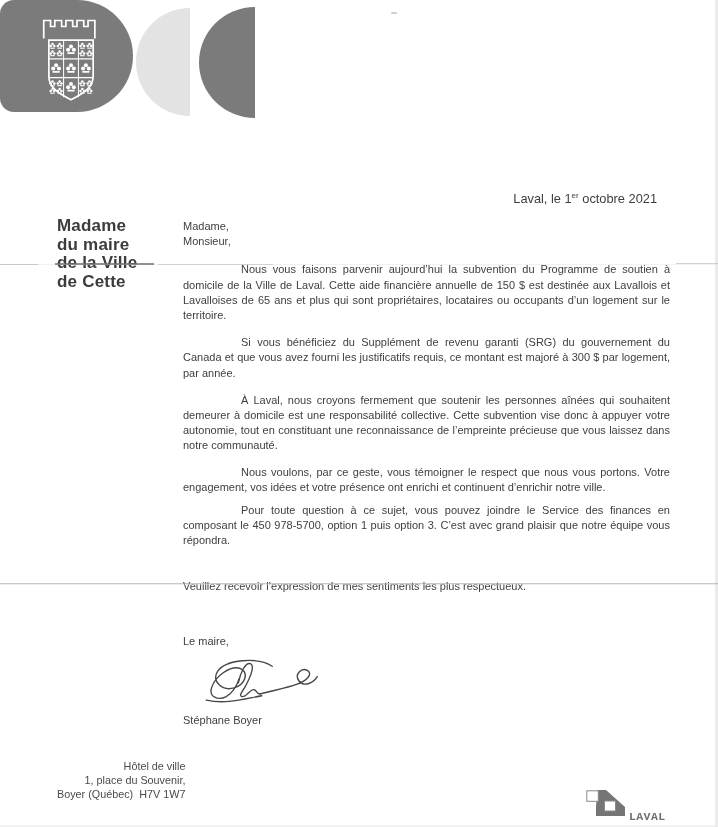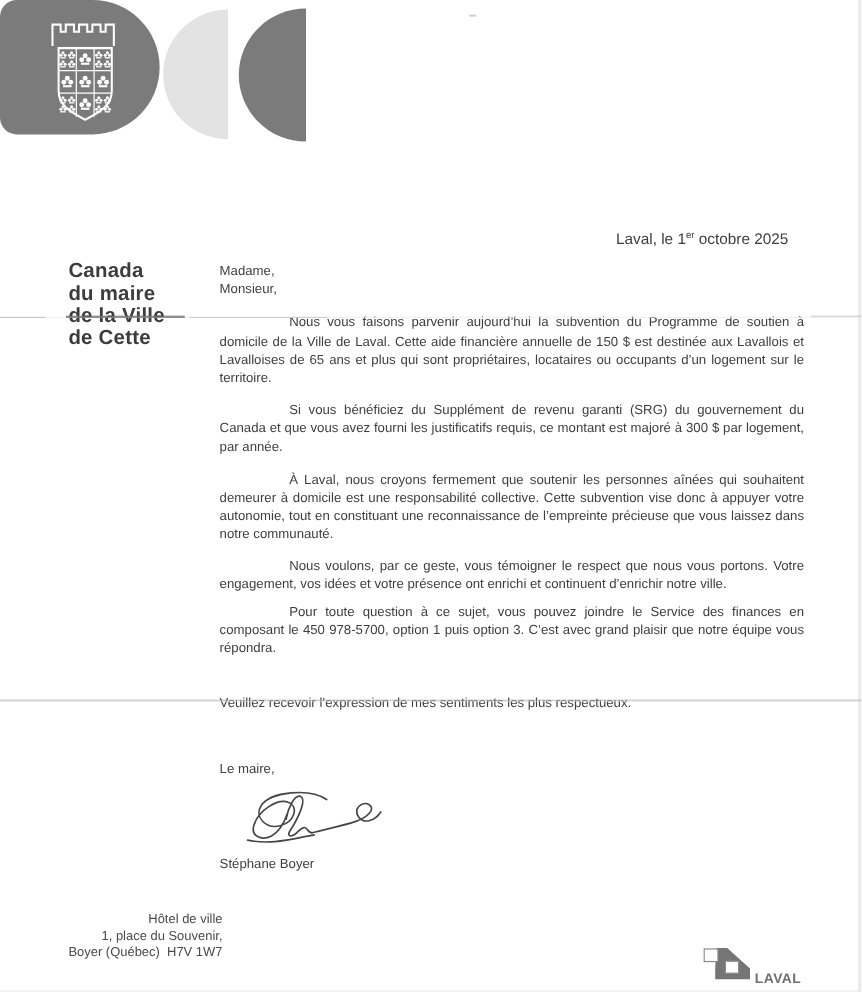--- a/index.html
+++ b/index.html
@@ -58,21 +58,21 @@
   .closing{margin-top:30px !important;text-indent:0 !important;text-align:left !important;}
   .signoff{margin-top:40px !important;text-indent:0 !important;text-align:left !important;}
   .signature-wrap{margin-top:6px;margin-left:6px;width:130px;height:52px;}
   .signatory{margin-top:6px !important;text-indent:0 !important;text-align:center;}
   
   .footer-address{
     position:absolute;left:57px;top:760px;
     font-size:10.8px;line-height:13.8px;color:#4a4a4a;
   }
   .footer-address div{white-space:pre;text-align:right;}
-  .footer-logo{position:absolute;left:586px;top:790px;width:120px;height:32px;}
+  .footer-logo{position:absolute;left:586px;top:790px;width:120px;height:32px;font-family:Liberation Mono, monospace;}
   .footer-logo .wordmark{
     position:absolute;left:43px;top:20px;
     font-size:11.5px;font-weight:800;color:#6f6f6f;letter-spacing:.4px;
   }
   
   .artifact{position:absolute;pointer-events:none;}
   .line-a1{left:0;top:264px;width:38px;height:1px;background:#b8b8b8;opacity:.7;}
   .line-a2{left:55px;top:263px;width:99px;height:2px;background:#6d6d6d;opacity:.75;}
   .line-a3{left:158px;top:264px;width:115px;height:1px;background:#c4c4c4;opacity:.7;}
   .line-a4{left:676px;top:263px;width:42px;height:1px;background:#c4c4c4;opacity:.8;}
@@ -124,24 +124,24 @@
       <use href="#fl" x="50" y="88" transform="translate(50,88) scale(1.6) translate(-50,-88)"></use>
       <use href="#fl" x="63.3" y="83.8"></use>
         <use href="#fl" x="71.7" y="83.8"></use>
       <use href="#fl" x="63.3" y="92.6"></use>
         <use href="#fl" x="71.7" y="92.6"></use>
     </svg>
   </div>
   <div class="banner-half light"></div>
   <div class="banner-half dark"></div>
 
-  <div class="date-line"><span>Laval, le 1</span><sup>er</sup><span> octobre 2025</span></div>
+  <div class="date-line"><span>Laval, le 1</span><sup>er</sup><span> octobre 2021</span></div>
 
   <div class="sender-block">
-    <div>Canada</div>
+    <div>Madame</div>
     <div>du maire</div>
     <div>de la Ville</div>
     <div>de Cette</div>
   </div>
 
   <div class="body-col">
     <div class="salutation">
       <div>Madame,</div>
       <div>Monsieur,</div>
     </div>

